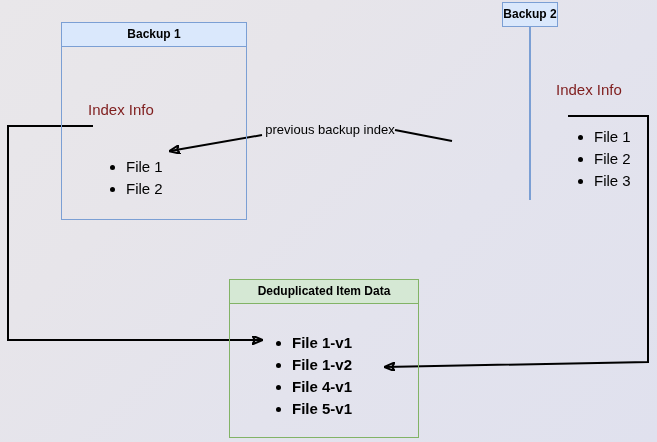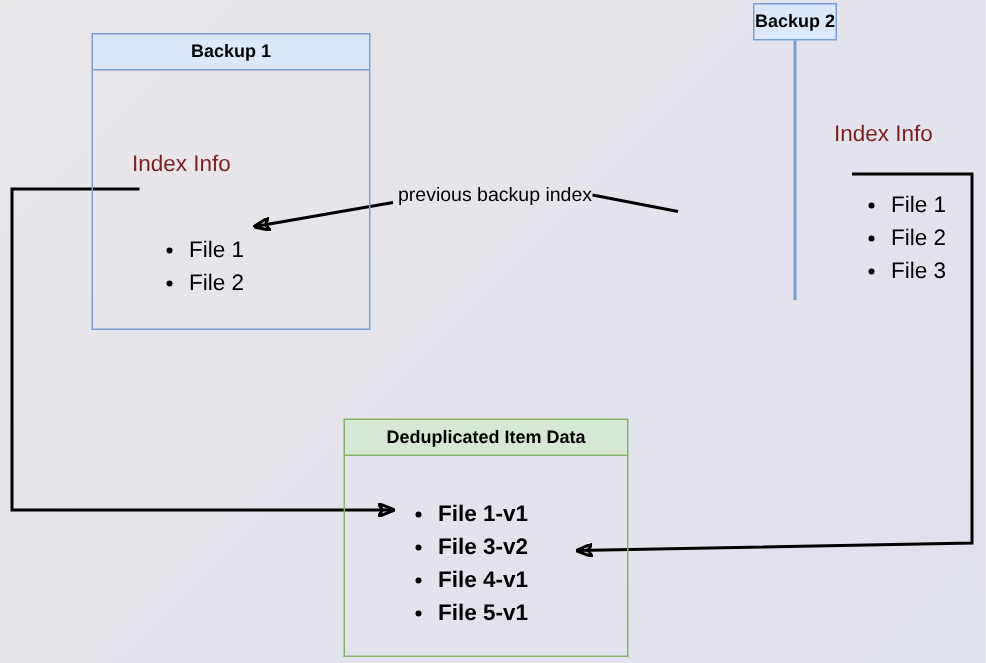--- a/index.html
+++ b/index.html
@@ -143,21 +143,21 @@
         <li>File 3</li>
       </ul>
     </div>
   </div>
 
   <div class="node dedup" style="left:229px; top:279px; width:190px; height:159px;">
     <div class="node-header">Deduplicated Item Data</div>
     <div class="node-body">
       <ul class="file-list" style="left:46px; top:28px;">
         <li>File 1-v1</li>
-        <li>File 3-v2</li>
+        <li>File 1-v2</li>
         <li>File 4-v1</li>
         <li>File 5-v1</li>
       </ul>
     </div>
   </div>
 
   <div class="edge-label" style="left:265px; top:122px; width:130px;">
     <div>previous backup index</div>
   </div>
 

